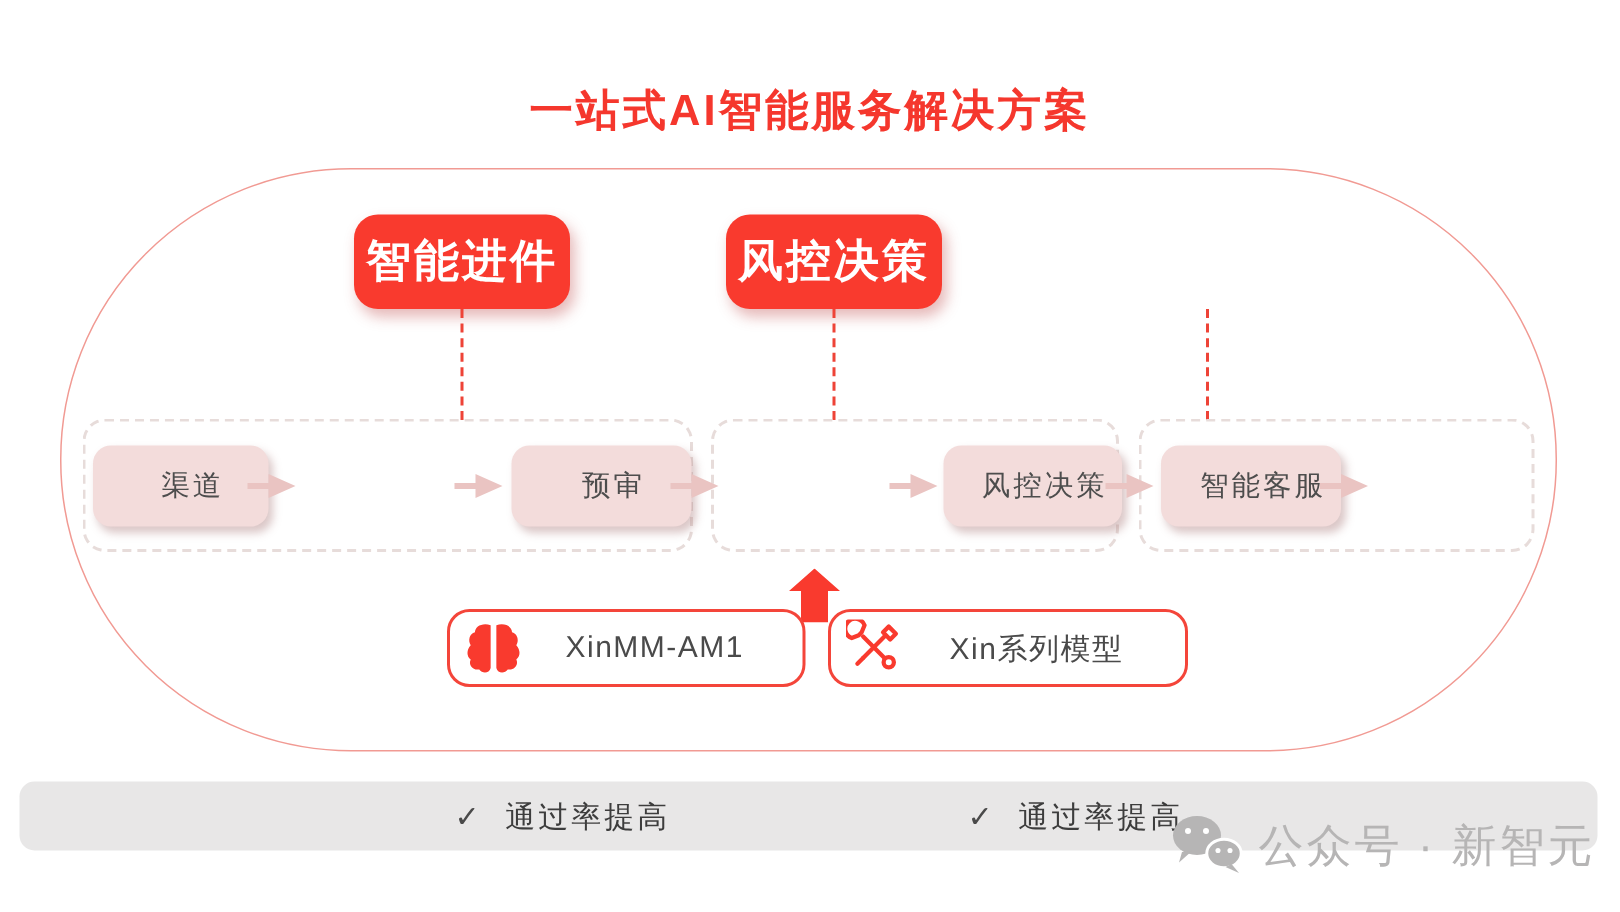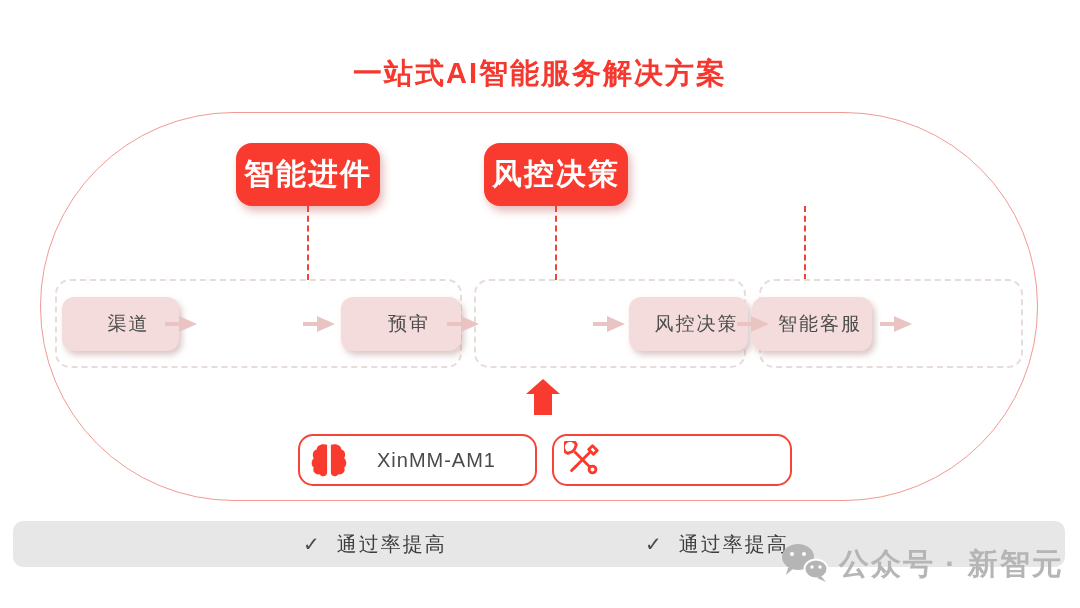--- a/index.html
+++ b/index.html
@@ -26,43 +26,43 @@
   .group.g1{left:55px;width:407px;}
   .group.g2{left:474px;width:272px;}
   .group.g3{left:759px;width:264px;}
 
   .flow-box{position:absolute;top:297px;height:54px;background:#f3dcdb;border-radius:12px;
             color:#4d4d4d;font-size:19px;letter-spacing:2px;
             display:flex;align-items:center;justify-content:center;
             box-shadow:3px 4px 6px rgba(175,130,130,.45);padding-left:16px;}
   .fb1{left:62px;width:101px;} .fb2{left:198px;width:102px;} .fb3{left:341px;width:104px;justify-content:center;}
   .fb4{left:487px;width:103px;} .fb5{left:629px;width:103px;}
-  .fb6{left:752px;width:104px;justify-content:center;} .fb7{left:915px;width:102px;}
+  .fb6{left:774px;width:104px;justify-content:center;} .fb7{left:915px;width:102px;}
 
   .flow-arrow{position:absolute;top:315px;width:34px;height:18px;}
   .fa1{left:164px;} .fa2{left:302px;} .fa3{left:446px;}
   .fa4{left:592px;} .fa5{left:736px;} .fa6{left:879px;}
 
   .up-arrow{position:absolute;left:526px;top:379px;width:34px;height:36px;}
 
-  .model-box{position:absolute;top:434px;height:52px;background:#ffffff;border:2px solid #f4453a;
+  .model-box{position:absolute;top:406px;height:52px;background:#ffffff;border:2px solid #f4453a;
              border-radius:15px;display:flex;align-items:center;box-sizing:border-box;padding:16px 10px;}
   .model-box.m1{left:298px;width:239px;}
   .model-box.m2{left:552px;width:240px;}
   .model-box .m-icon{width:38px;height:38px;flex:0 0 38px;}
   .model-box .m-label{flex:1;text-align:center;font-size:20px;color:#4a4a4a;letter-spacing:1px;}
 
   .bottom-bar{position:absolute;left:13px;top:521px;width:1052px;height:46px;
               background:#e8e7e7;border-radius:10px;}
   .benefit{position:absolute;top:0;height:46px;display:flex;align-items:center;gap:15px;
            font-size:20px;color:#3d3d3d;letter-spacing:2px;}
   .benefit .check{color:#4a4a4a;font-size:20px;}
   .benefit.p1{left:290px;} .benefit.p2{left:632px;}
 
-  .watermark{position:absolute;left:780px;top:542px;display:flex;align-items:center;gap:9px;font-weight:bold;}
+  .watermark{position:absolute;left:780px;top:542px;display:flex;align-items:center;gap:9px;}
   .watermark .w-label{font-size:30px;color:#b6b5b5;letter-spacing:2px;}
 </style>
 </head>
 <body>
 
 <div class="canvas">
 
   <div class="title">一站式AI智能服务解决方案</div>
 
   <div class="stadium"></div>
@@ -133,20 +133,21 @@
   </div>
   <div class="model-box m2">
     <svg class="m-icon" viewBox="0 0 40 40" fill="none" stroke="#f93a2e" stroke-width="3" stroke-linecap="round" stroke-linejoin="round">
       <path d="M13 4 A7 7 0 1 0 4 13 L9 11 L11 9 Z"></path>
       <line x1="12" y1="12" x2="27" y2="27"></line>
       <circle cx="30" cy="30" r="3.6"></circle>
       <path d="M30 5 L35 10 L31 14 L26 9 Z"></path>
       <line x1="27" y1="12" x2="12" y2="27"></line>
       <line x1="12" y1="27" x2="8" y2="31"></line>
     </svg>
+    <span class="m-label">Xin系列模型</span>
   </div>
 
   <div class="bottom-bar">
     <div class="benefit p1">
       <span class="check">✓</span>
       <span>通过率提高</span>
     </div>
     <div class="benefit p2">
       <span class="check">✓</span>
       <span>通过率提高</span>

